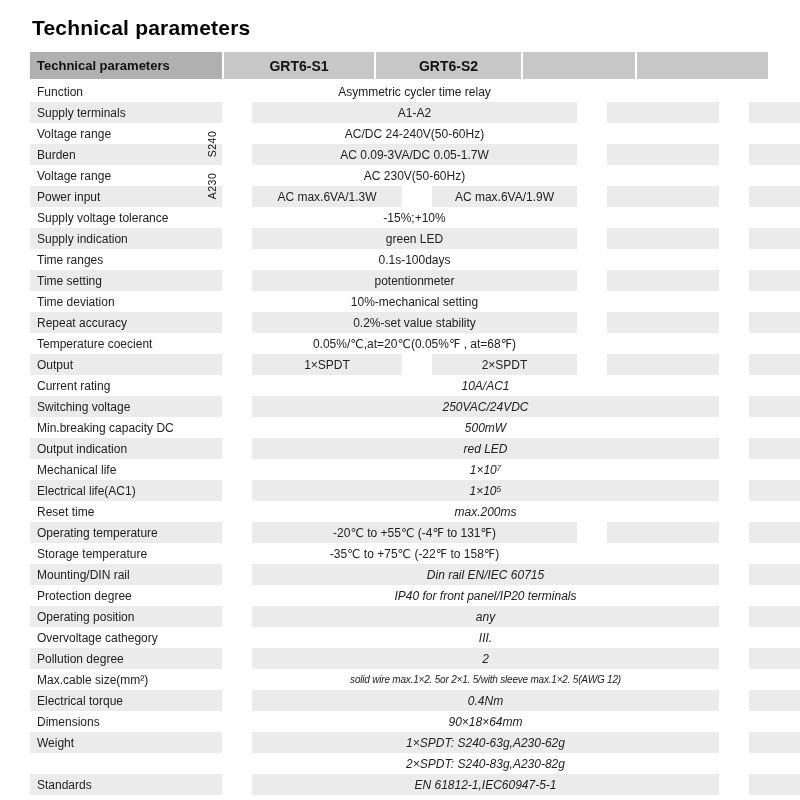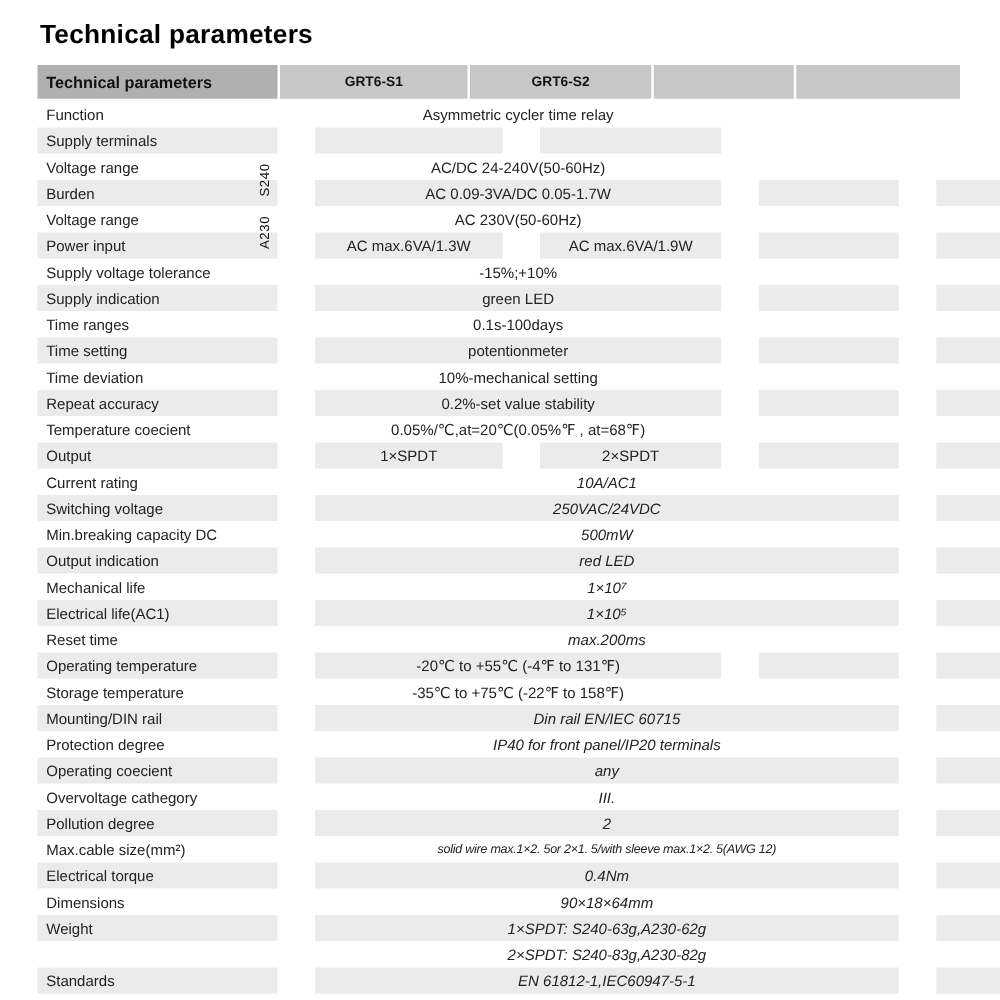--- a/index.html
+++ b/index.html
@@ -16,21 +16,21 @@
   .tbl{width:740px;}
   
   .thead{
     display:grid;
     grid-template-columns:192px 150px 145px 112px 131px;
     column-gap:2px;
     margin-bottom:2px;
   }
   .thead .hcell{
     height:27px;display:flex;align-items:center;justify-content:center;
-    font-weight:bold;font-size:11px;background:#c7c7c7;color:#111;
+    font-weight:bold;font-size:14px;background:#c7c7c7;color:#111;
   }
   .thead .hlabel{
     justify-content:flex-start;padding-left:7px;background:#b0b0b0;
     font-size:13px;
   }
   
   .rows{position:relative;}
   .row{
     display:grid;
     grid-template-columns:192px 150px 145px 112px 131px;
@@ -70,20 +70,21 @@
     </div>
     <div class="rows" id="rows">
         <div class="row">
           <div class="cell label-cell">Function</div>
           <div class="cell val span2">Asymmetric cycler time relay</div>
           <div class="cell"></div>
           <div class="cell"></div>
         </div>
         <div class="row shade">
           <div class="cell label-cell">Supply terminals</div>
+          <div class="cell val span2">A1-A2</div>
           <div class="cell"></div>
           <div class="cell"></div>
         </div>
         <div class="row">
           <div class="cell label-cell">Voltage range</div>
           <div class="cell val span2">AC/DC 24-240V(50-60Hz)</div>
           <div class="cell"></div>
           <div class="cell"></div>
         </div>
         <div class="row shade">
@@ -205,21 +206,21 @@
           <div class="cell label-cell">Mounting/DIN rail</div>
           <div class="cell val span3">Din rail EN/IEC 60715</div>
           <div class="cell"></div>
         </div>
         <div class="row">
           <div class="cell label-cell">Protection degree</div>
           <div class="cell val span3">IP40 for front panel/IP20 terminals</div>
           <div class="cell"></div>
         </div>
         <div class="row shade">
-          <div class="cell label-cell">Operating coecient</div>
+          <div class="cell label-cell">Operating position</div>
           <div class="cell val span3">any</div>
           <div class="cell"></div>
         </div>
         <div class="row">
           <div class="cell label-cell">Overvoltage cathegory</div>
           <div class="cell val span3">III.</div>
           <div class="cell"></div>
         </div>
         <div class="row shade">
           <div class="cell label-cell">Pollution degree</div>

